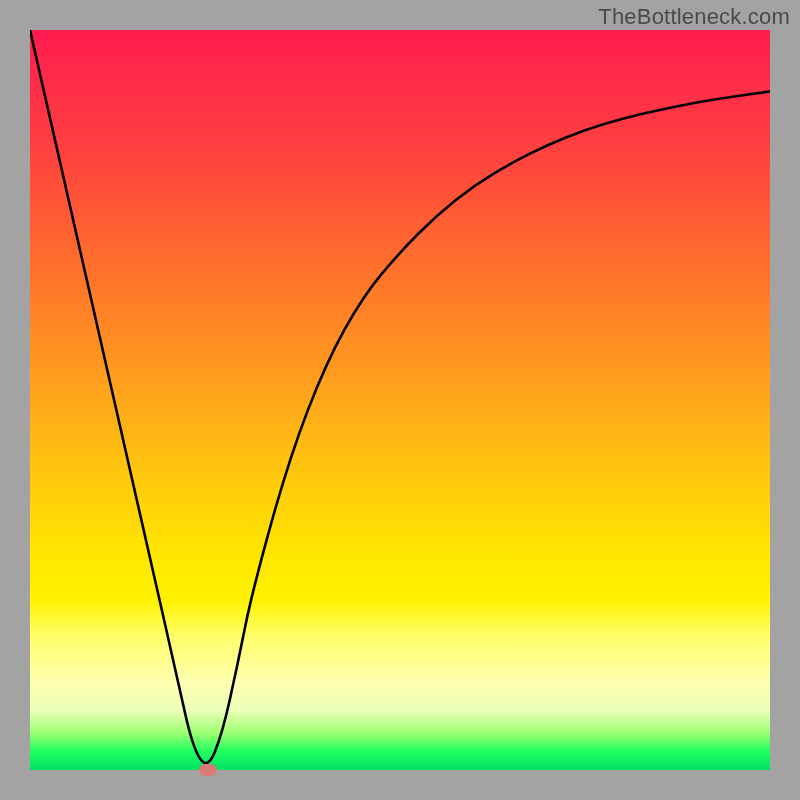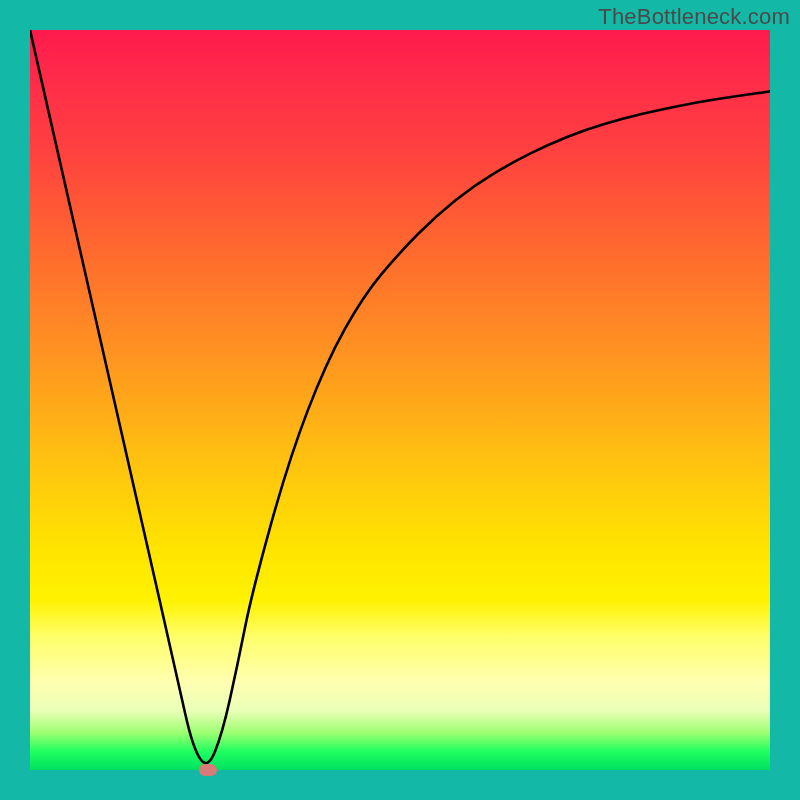--- a/index.html
+++ b/index.html
@@ -8,21 +8,21 @@
     width: 800px;
     height: 800px;
     overflow: hidden;
     background: #000;
     font-family: Arial, Helvetica, sans-serif;
   }
   .frame {
     position: relative;
     width: 800px;
     height: 800px;
-    background: #14b8a6;
+    background: #a3a3a3;
   }
   .plot-area {
     position: absolute;
     left: 30px;
     top: 30px;
     width: 740px;
     height: 740px;
     
     background: linear-gradient(to bottom,
       #ff1a4d 0%,

